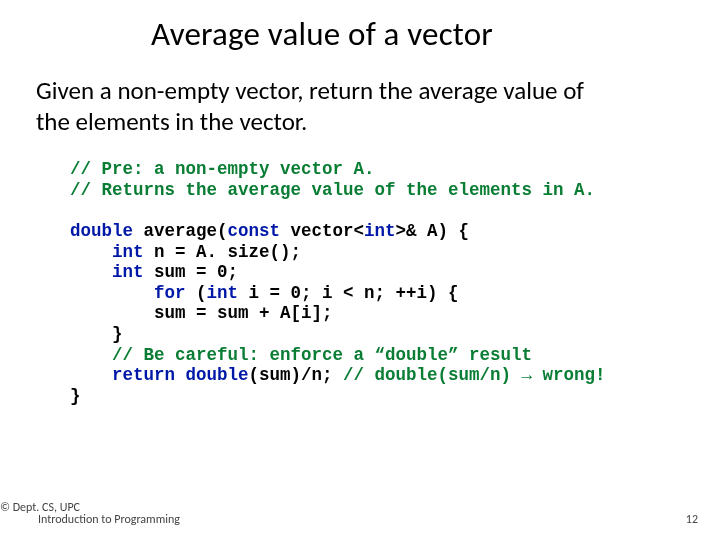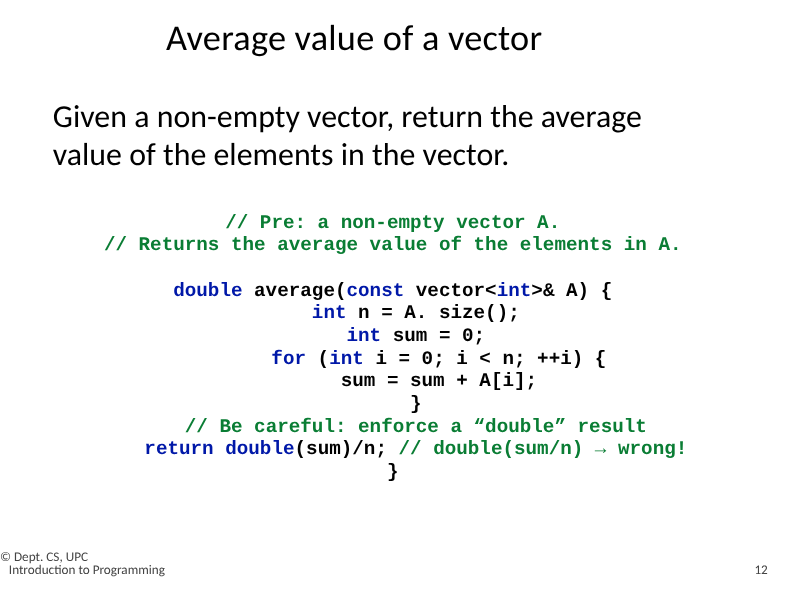--- a/index.html
+++ b/index.html
@@ -21,49 +21,48 @@
   }
   .title {
     text-align: center;
     font-size: 33px;
     font-weight: 400;
     margin: 0;
     padding-top: 14px;
     letter-spacing: 0.2px;
   }
   .prompt {
-    font-size: 29px;
+    font-size: 25px;
     line-height: 1.22;
-    margin: 12px;
+    margin: 0;
     padding: 22px 36px 0 36px;
     font-weight: 400;
   }
   .code {
     font-family: Consolas, "Courier New", monospace;
     font-size: 17.5px;
     line-height: 1.18;
     font-weight: 700;
     white-space: pre;
     padding: 22px 0 0 70px;
     color: #000;
-    text-align: center;
   }
   .cmt   { color: #0a7d34; } 
   .kw    { color: #0018a8; } 
   .blk   { color: #000; }
   .footer {
     position: absolute;
     bottom: 14px;
     left: 0;
     width: 720px;
     font-size: 12px;
     color: #444;
     font-family: Calibri, Arial, sans-serif;
   }
-  .footer-left  { position: absolute; left: 8px;  bottom: 0; }
+  .footer-left  { position: absolute; left: 38px;  bottom: 0; }
   .footer-mid   { position: absolute; left: 0; width:720px; text-align:left; bottom: 12px; }
   .footer-right { position: absolute; right: 22px; bottom: 0; text-align: center; }
 </style>
 </head>
 <body>
 
 <div class="slide">
 
   <h1 class="title">Average value of a vector</h1>
 

